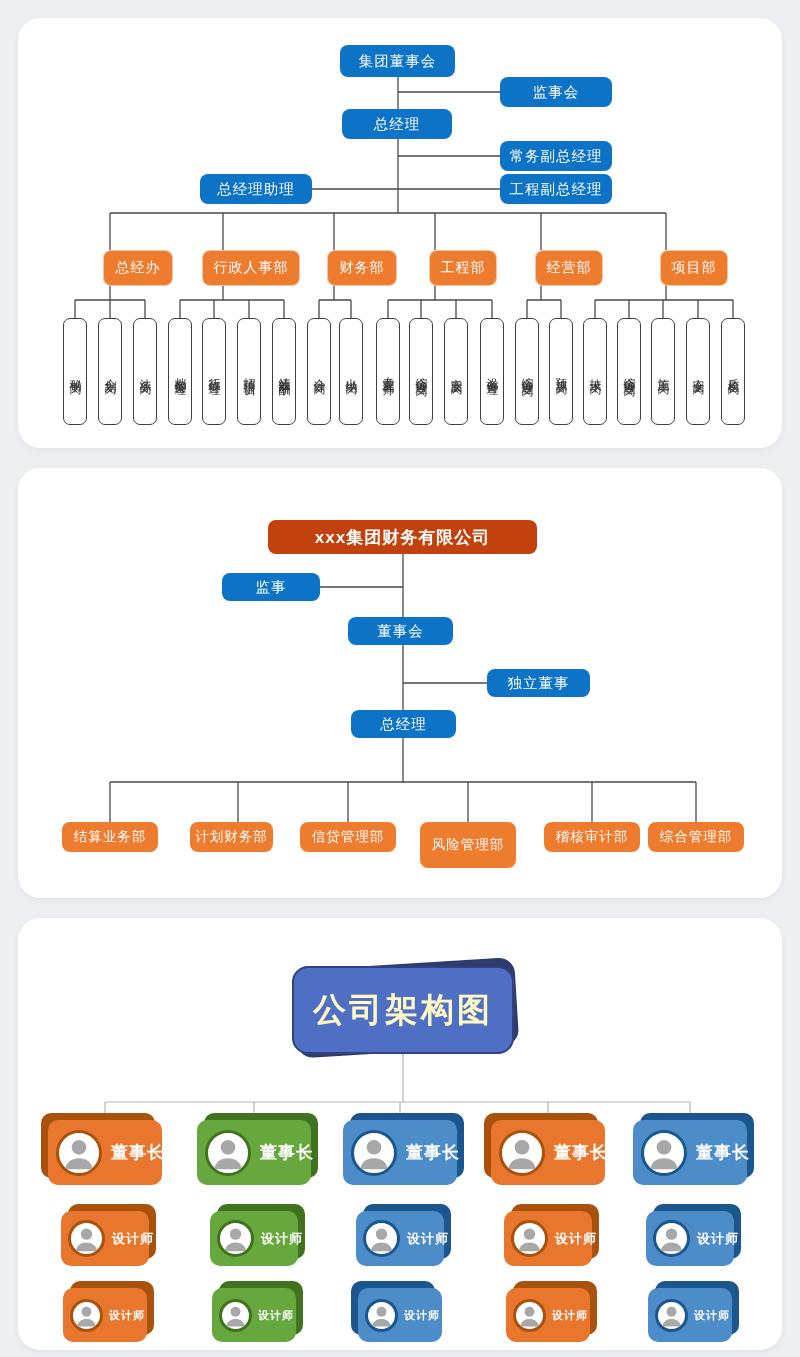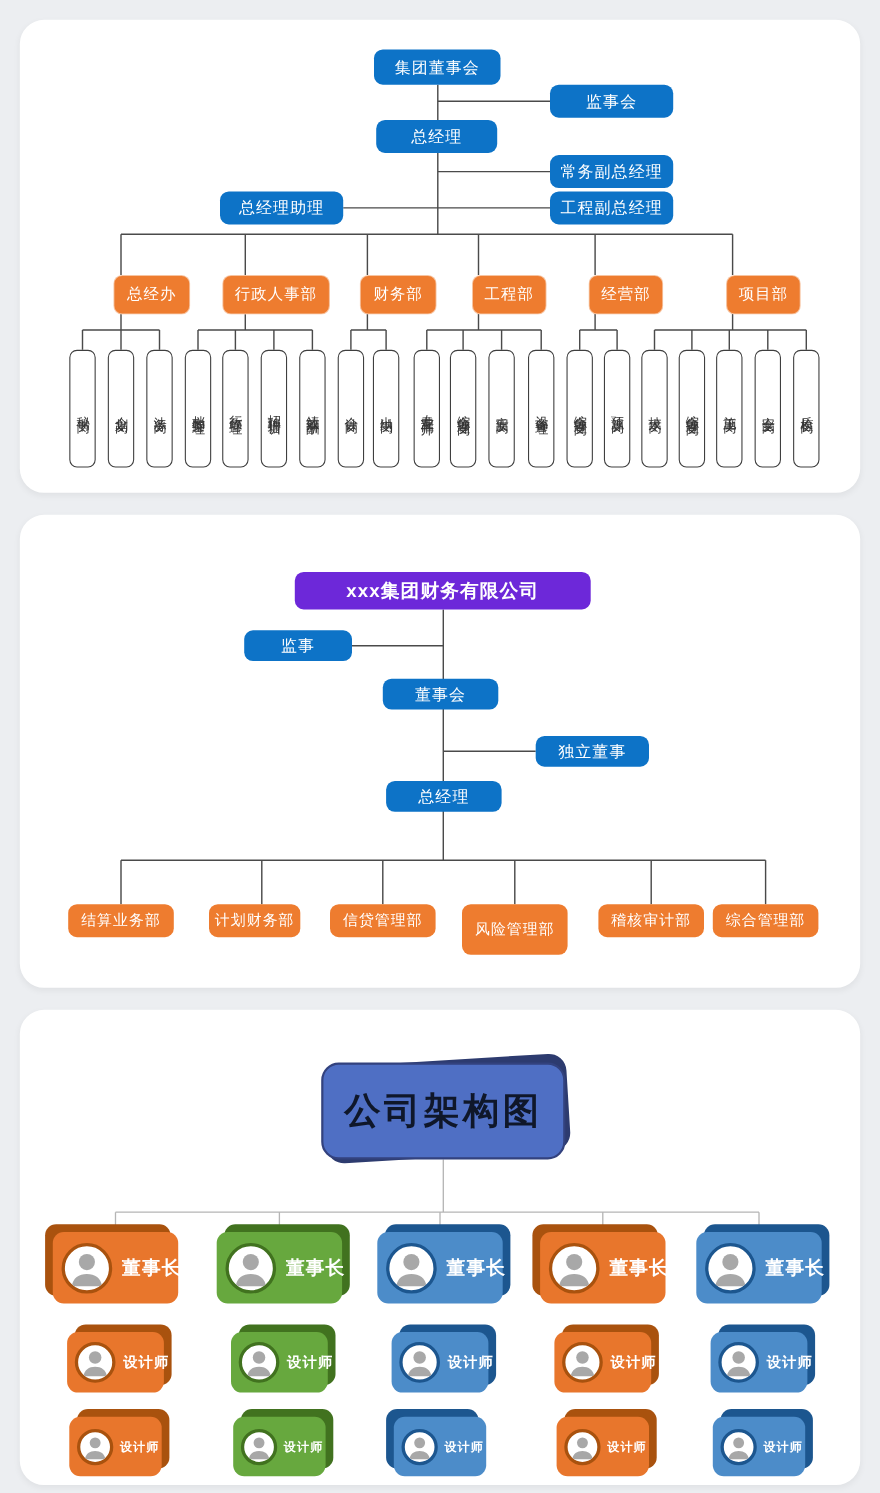--- a/index.html
+++ b/index.html
@@ -23,42 +23,42 @@
 
   
   .node{
     position:absolute;display:flex;align-items:center;justify-content:center;
     color:#ffffff;border-radius:8px;letter-spacing:1px;
     white-space:nowrap;
   }
   .blue{background:#0d73c7;font-size:14.5px;}
   .dept{background:#ee7c2f;font-size:14px;border:1px solid rgba(255,255,255,0.55);margin-left:27px;}
   .dept2{background:#ee7c2f;font-size:13.5px;}
-  .red{background:#6d28d9;font-size:17px;font-weight:bold;}
+  .red{background:#c2410c;font-size:17px;font-weight:bold;}
 
   
   .vbox{
     position:absolute;width:24px;height:107px;
     background:#ffffff;border:1.5px solid #3f3f3f;border-radius:7px;
     box-sizing:border-box;
   }
   .vbox span{
     position:absolute;left:50%;top:50%;transform:translate(-50%,-50%);
     writing-mode:vertical-lr;text-orientation:upright;
     font-size:12px;color:#333333;letter-spacing:2px;white-space:nowrap;
   }
 
   
   .t3wrap{position:absolute;}
   .t3back{position:absolute;inset:0;background:#2d3b6f;border-radius:16px;
           transform:rotate(-3.5deg) translate(3px,-2px);}
   .t3front{position:absolute;inset:0;background:#4f6fc4;border-radius:16px;
            border:2px solid #33427e;box-sizing:border-box;
            display:flex;align-items:center;justify-content:center;
-           color:#0f172a;font-size:33px;font-weight:bold;letter-spacing:3px;}
+           color:#fef9c3;font-size:33px;font-weight:bold;letter-spacing:3px;}
 
   
   .pcard{position:absolute;}
   .c-orange{--c:#e8762c;--cd:#a9520e;}
   .c-green{--c:#67a83e;--cd:#41721f;}
   .c-blue{--c:#4c8cc9;--cd:#1c568f;}
   .pc-back{position:absolute;inset:0;background:var(--cd);border-radius:10px;}
   .ul .pc-back{transform:translate(-7px,-7px);}
   .ur .pc-back{transform:translate(7px,-7px);}
   .pc-front{position:absolute;inset:0;background:var(--c);border-radius:10px;

